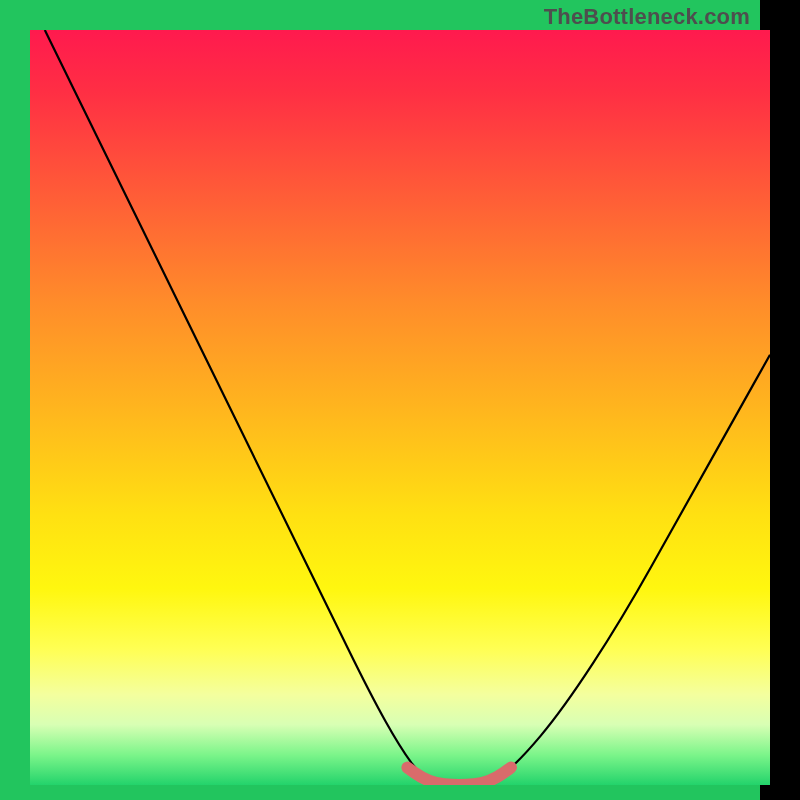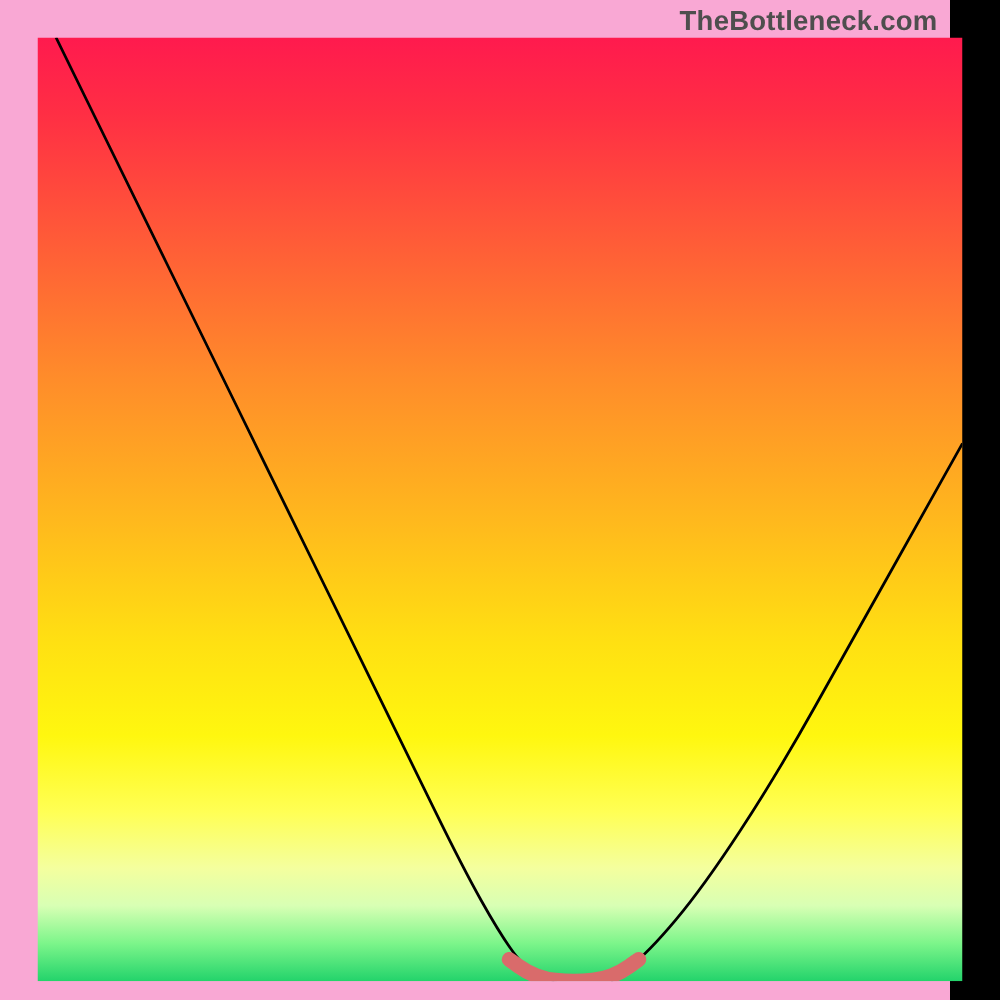--- a/index.html
+++ b/index.html
@@ -8,21 +8,21 @@
     width: 800px;
     height: 800px;
     background: #000;
     overflow: hidden;
     font-family: Arial, Helvetica, sans-serif;
   }
   .frame {
     position: relative;
     width: 760px;
     height: 800px;
-    background: #f9a8d4;
+    background: #22c55e;
   }
   .watermark {
     position: absolute;
     top: 4px;
     right: 10px;
     color: #4e4e4e;
     font-size: 22px;
     font-weight: 600;
     letter-spacing: 0.2px;
     z-index: 10;

